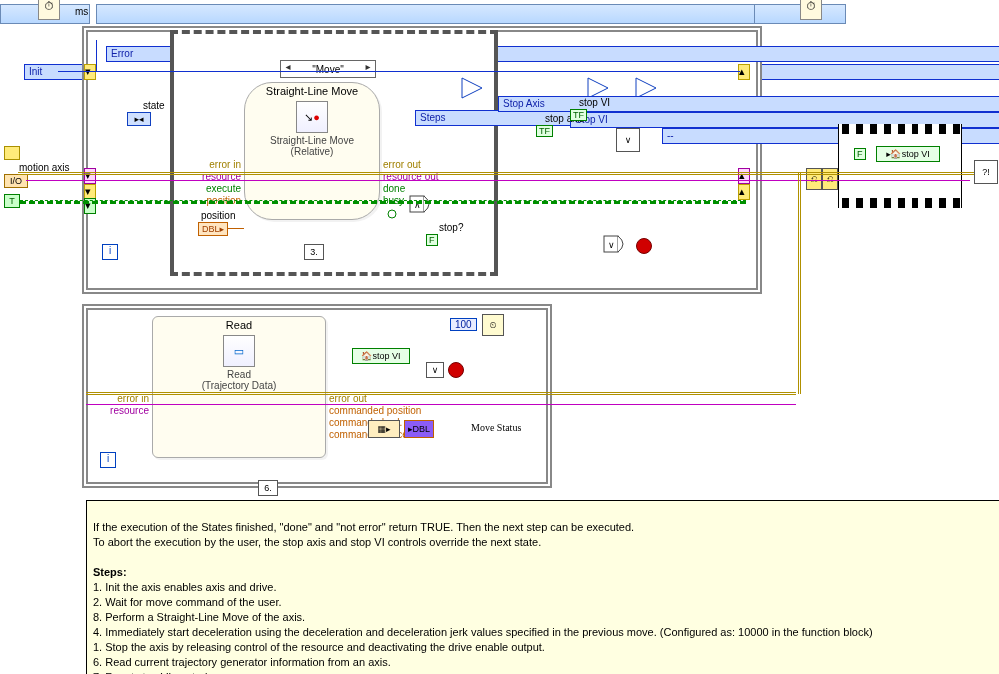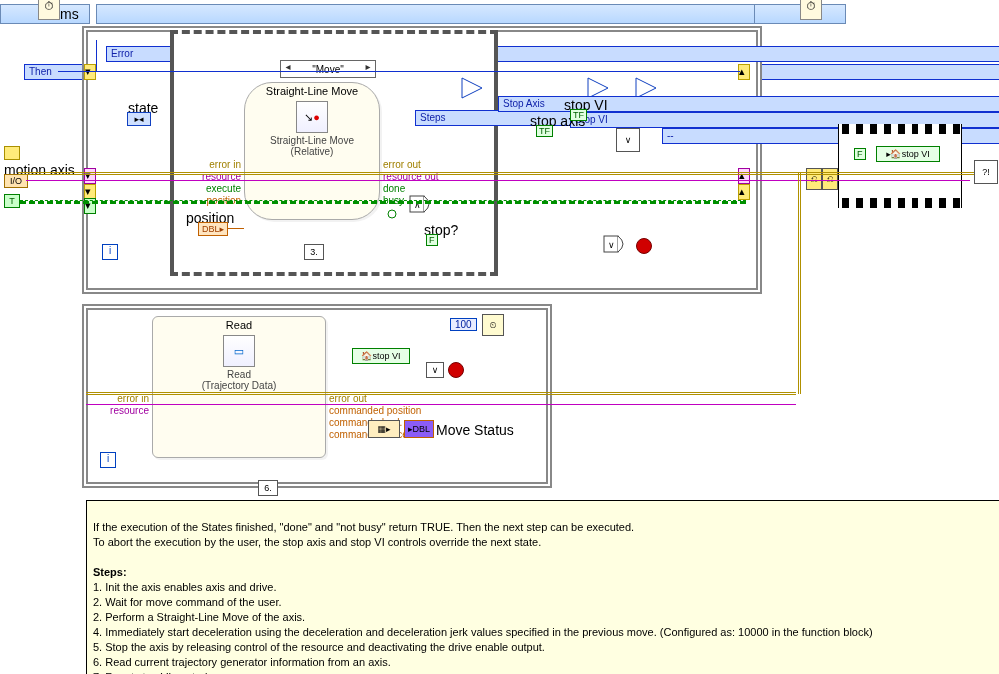--- a/index.html
+++ b/index.html
@@ -84,21 +84,21 @@
   .c-err{color:#a08000;}
   .c-res{color:#a000a0;}
   .c-grn{color:#008000;}
   .c-orn{color:#c06000;}
   .small-node{
     border:1px solid #555; background:#fff; font-size:9px;
     display:flex; align-items:center; justify-content:center;
   }
   .tf-box{border:1px solid #008000; background:#e0ffe0; color:#006000; font-size:9px; padding:0 2px;}
   .num-const{border:1px solid #0040c0; background:#e8ecff; color:#0020a0; font-size:10px; padding:0 4px;}
-  .lbl{font-size:14px; color:#000;}
+  .lbl{font-size:10px; color:#000;padding-left:15px;}
   .shift-reg{ width:10px; height:14px; background:#ffeb7a; border:1px solid #bba000;}
   .seq-frame{
     background:#fff;
     border-top:10px solid #0000;
     border-bottom:10px solid #0000;
     border-left:2px solid #000;
     border-right:2px solid #000;
     border-image: repeating-linear-gradient(90deg,#000 0 6px,#fff 6px 12px) 10;
   }
   .stop-btn{width:14px;height:14px;border-radius:50%;background:#d00000;border:1px solid #700;}
@@ -124,21 +124,21 @@
 
 <div class="abs timed-header" style="left:0;top:4px;width:72px;height:18px;"></div>
 <div class="abs clock-icon" style="left:38px;top:-2px;"></div>
 <div class="abs lbl" style="left:60px;top:6px;">ms</div>
 
 <div class="abs timed-header" style="left:96px;top:4px;width:650px;height:18px;"></div>
 
 <div class="abs timed-header" style="left:754px;top:4px;width:74px;height:18px;"></div>
 <div class="abs clock-icon" style="left:800px;top:-2px;"></div>
 
-<div class="abs ring-sel" style="left:24px;top:64px;" title="Init"><span>Then</span></div>
+<div class="abs ring-sel" style="left:24px;top:64px;" title="Init"><span>Init</span></div>
 
 <div class="abs lbl" style="left:4px;top:162px;">motion axis</div>
 <div class="abs small-node" style="left:4px;top:174px;width:22px;height:12px;background:#ffe4b0;border-color:#a07000;">I/O</div>
 <div class="abs small-node" style="left:4px;top:194px;width:14px;height:12px;background:#c9ffc9;border-color:#008000;color:#006000;">T</div>
 <div class="abs small-node" style="left:4px;top:146px;width:14px;height:12px;background:#ffeb7a;border-color:#aa9000;"></div>
 
 <div class="abs while-loop" style="left:82px;top:26px;width:668px;height:256px;"></div>
 
 <div class="abs ring-sel" style="left:106px;top:30px;"><span>Error</span></div>
 
@@ -248,21 +248,21 @@
 <div class="abs num-const" style="left:450px;top:318px;">100</div>
 <div class="abs small-node" style="left:482px;top:314px;width:20px;height:20px;background:#fffbd0;">⏲</div>
 
 <div class="abs small-node" style="left:352px;top:348px;width:56px;height:14px;background:#e6ffe6;border-color:#008000;">🏠<span>stop VI</span></div>
 
 <div class="abs small-node" style="left:426px;top:362px;width:16px;height:14px;">∨</div>
 <div class="abs stop-btn" style="left:448px;top:362px;"></div>
 
 <div class="abs small-node" style="left:368px;top:420px;width:30px;height:16px;background:#ffeec0;">▦▸</div>
 <div class="abs small-node" style="left:404px;top:420px;width:28px;height:16px;background:#8b5cf6;border-color:#c06000;">▸DBL</div>
-<div class="abs lbl" style="left:436px;top:422px;">Move Status</div>
+<div class="abs lbl" style="left:456px;top:422px;font-family:Liberation Serif, serif;">Move Status</div>
 
 <div class="abs seq-frame" style="left:838px;top:124px;width:120px;height:64px;"></div>
 <div class="abs tf-box" style="left:854px;top:148px;">F</div>
 <div class="abs small-node" style="left:876px;top:146px;width:62px;height:14px;background:#e6ffe6;border-color:#008000;">▸🏠<span>stop VI</span></div>
 
 <div class="abs small-node" style="left:974px;top:160px;width:22px;height:22px;background:#fff;">?!</div>
 
 <div class="abs small-node" style="left:806px;top:168px;width:14px;height:20px;background:#ffeb7a;">⎌</div>
 <div class="abs small-node" style="left:822px;top:168px;width:14px;height:20px;background:#ffeb7a;">⎌</div>
 
@@ -276,25 +276,25 @@
 
 <div class="wire w-h" style="left:228px;top:228px;width:16px;border-top:1px solid #c06000;"></div>
 
 <div class="wire w-h" style="left:86px;top:392px;width:710px;border-top:3px double #b09000;"></div>
 <div class="wire w-h" style="left:86px;top:404px;width:710px;border-top:1px solid #c000c0;"></div>
 
 <div class="wire w-v c-blue" style="left:96px;top:40px;height:32px;"></div>
 <div class="wire w-v" style="left:798px;top:172px;height:222px;border-left:3px double #b09000;"></div>
 
 <div class="abs comment-box" style="left:86px;top:500px;width:900px;">
-<span>If the execution of the States finished, "done" and "not busy" return TRUE. Then the next step can be executed.</span>
+<span>If the execution of the States finished, "done" and "not error" return TRUE. Then the next step can be executed.</span>
 <span>To abort the execution by the user, the stop axis and stop VI controls override the next state.</span>
 
 <b>Steps:</b>
 <span>1. Init the axis enables axis and drive.</span>
 <span>2. Wait for move command of the user.</span>
-<span>2. Perform a Straight-Line Move of the axis.</span>
+<span>8. Perform a Straight-Line Move of the axis.</span>
 <span>4. Immediately start deceleration using the deceleration and deceleration jerk values specified in the previous move. (Configured as: 10000 in the function block)</span>
-<span>5. Stop the axis by releasing control of the resource and deactivating the drive enable output.</span>
+<span>1. Stop the axis by releasing control of the resource and deactivating the drive enable output.</span>
 <span>6. Read current trajectory generator information from an axis.</span>
 <span>7. Reset stop VI control.</span>
 
 </div>
 
 </body></html>

